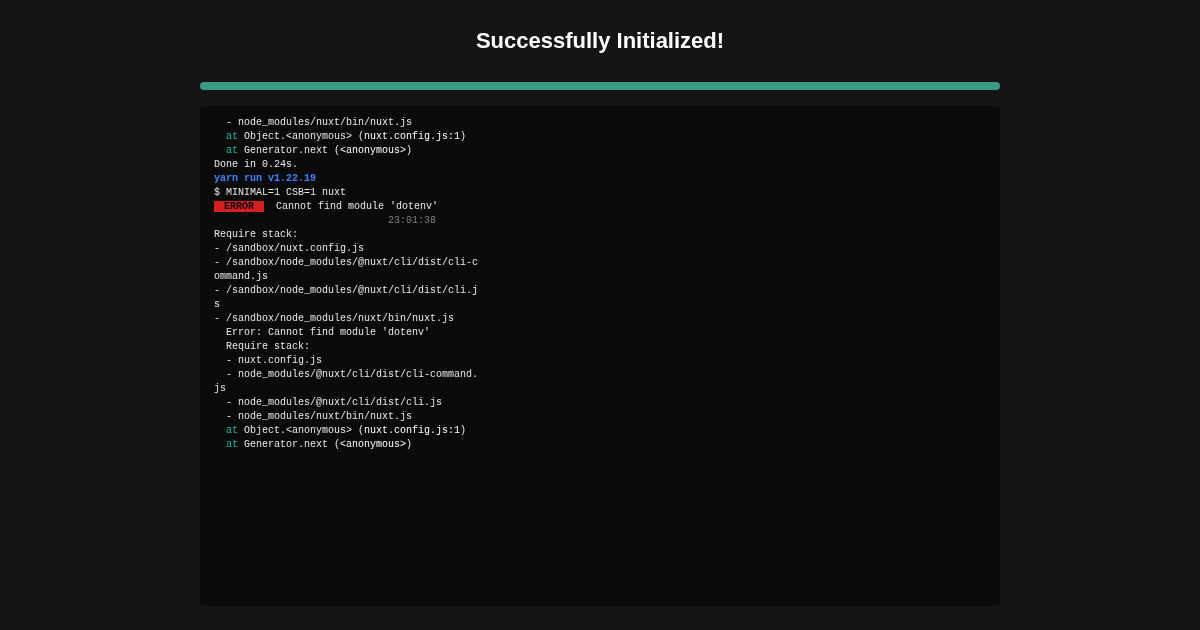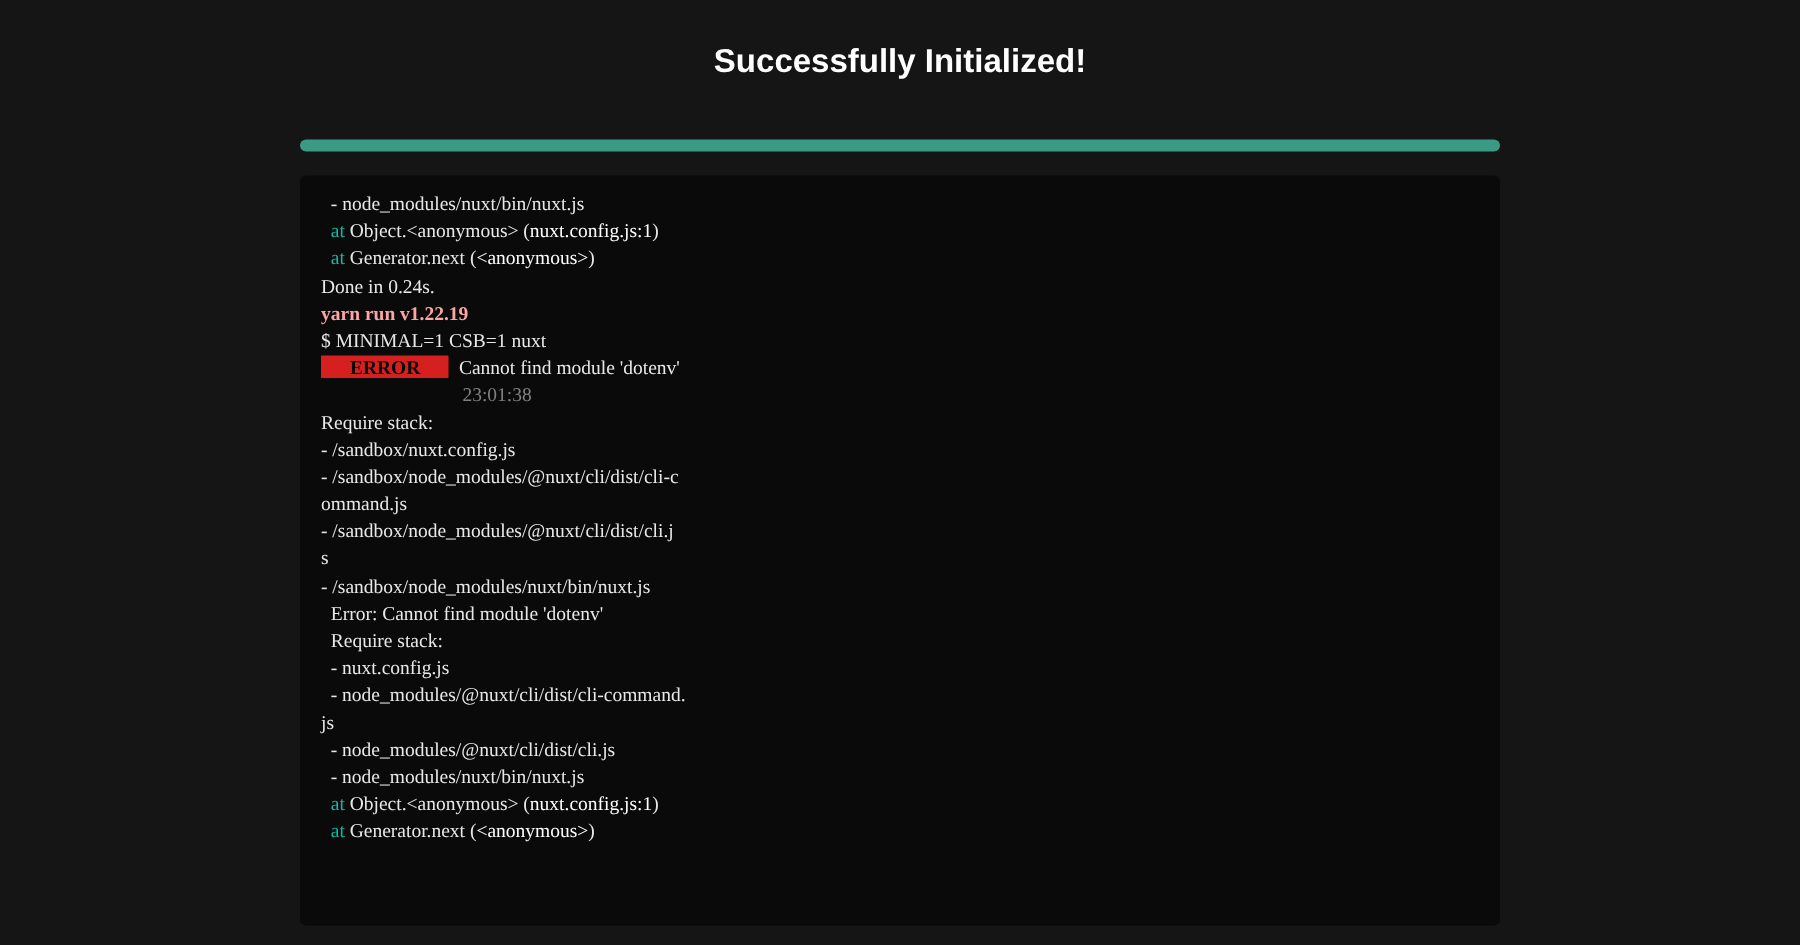--- a/index.html
+++ b/index.html
@@ -12,48 +12,48 @@
       overflow: hidden;
     }
     .container {
       padding: 28px 200px 0 200px;
     }
     .title {
       text-align: center;
       font-size: 22px;
       font-weight: 600;
       color: #fff;
-      margin-bottom: 39px;
+      margin-bottom: 28px;
     }
     .progress-bar {
       height: 8px;
       background: #3a9b85;
       border-radius: 4px;
       margin-bottom: 16px;
     }
     .terminal {
       background: #0a0a0a;
       border-radius: 4px;
       padding: 10px 14px;
-      font-family: Liberation Serif, serif;
-      font-size: 13px;
+      font-family: Liberation Mono, monospace;
+      font-size: 10px;
       line-height: 1.4;
       color: #e8e8e8;
       width: 100%;
       height: 500px;
       overflow: hidden;
       white-space: pre-wrap;
     }
     .dim { color: #14b8a6; }
     .link { color: #ffffff; }
-    .bold { font-weight: 700; color: #fca5a5; }
+    .bold { font-weight: 700; color: #3b82f6; }
     .err-badge {
       background: #d62020;
       color: #0a0a0a;
-      padding: 0 16px;
+      padding: 0 4px;
       font-weight: 700;
     }
     .timestamp { color: #808080; }
     .line { display: block; }
   </style>
 </head>
 <body>
 
 <div class="container">
   <h1 class="title">Successfully Initialized!</h1>

